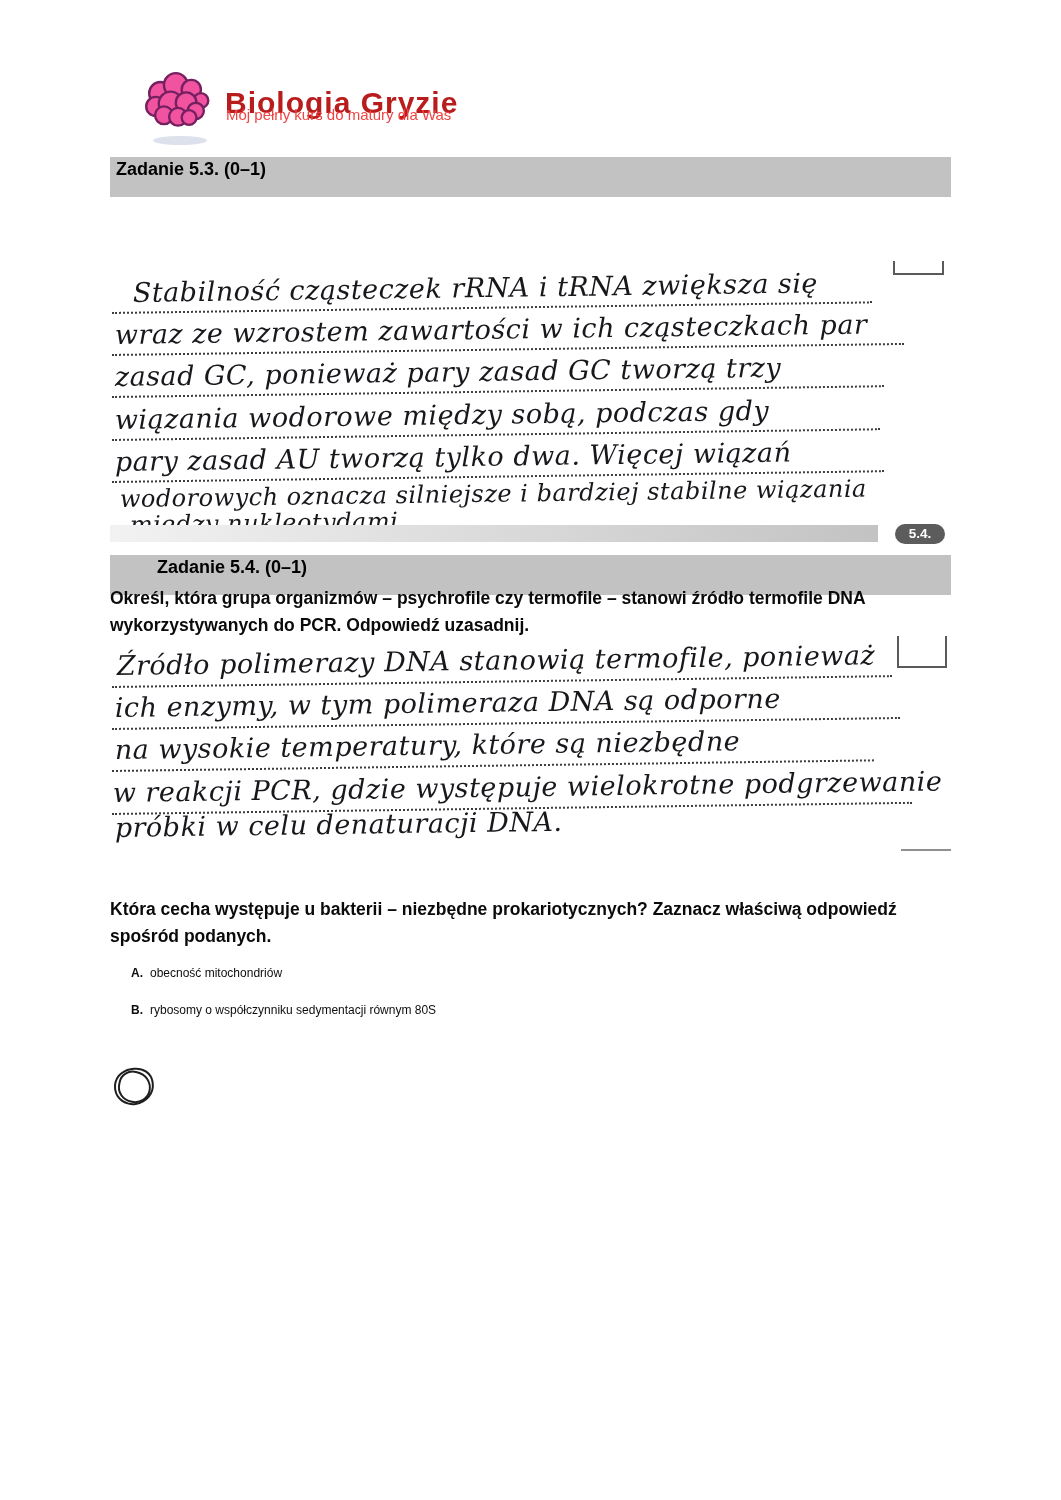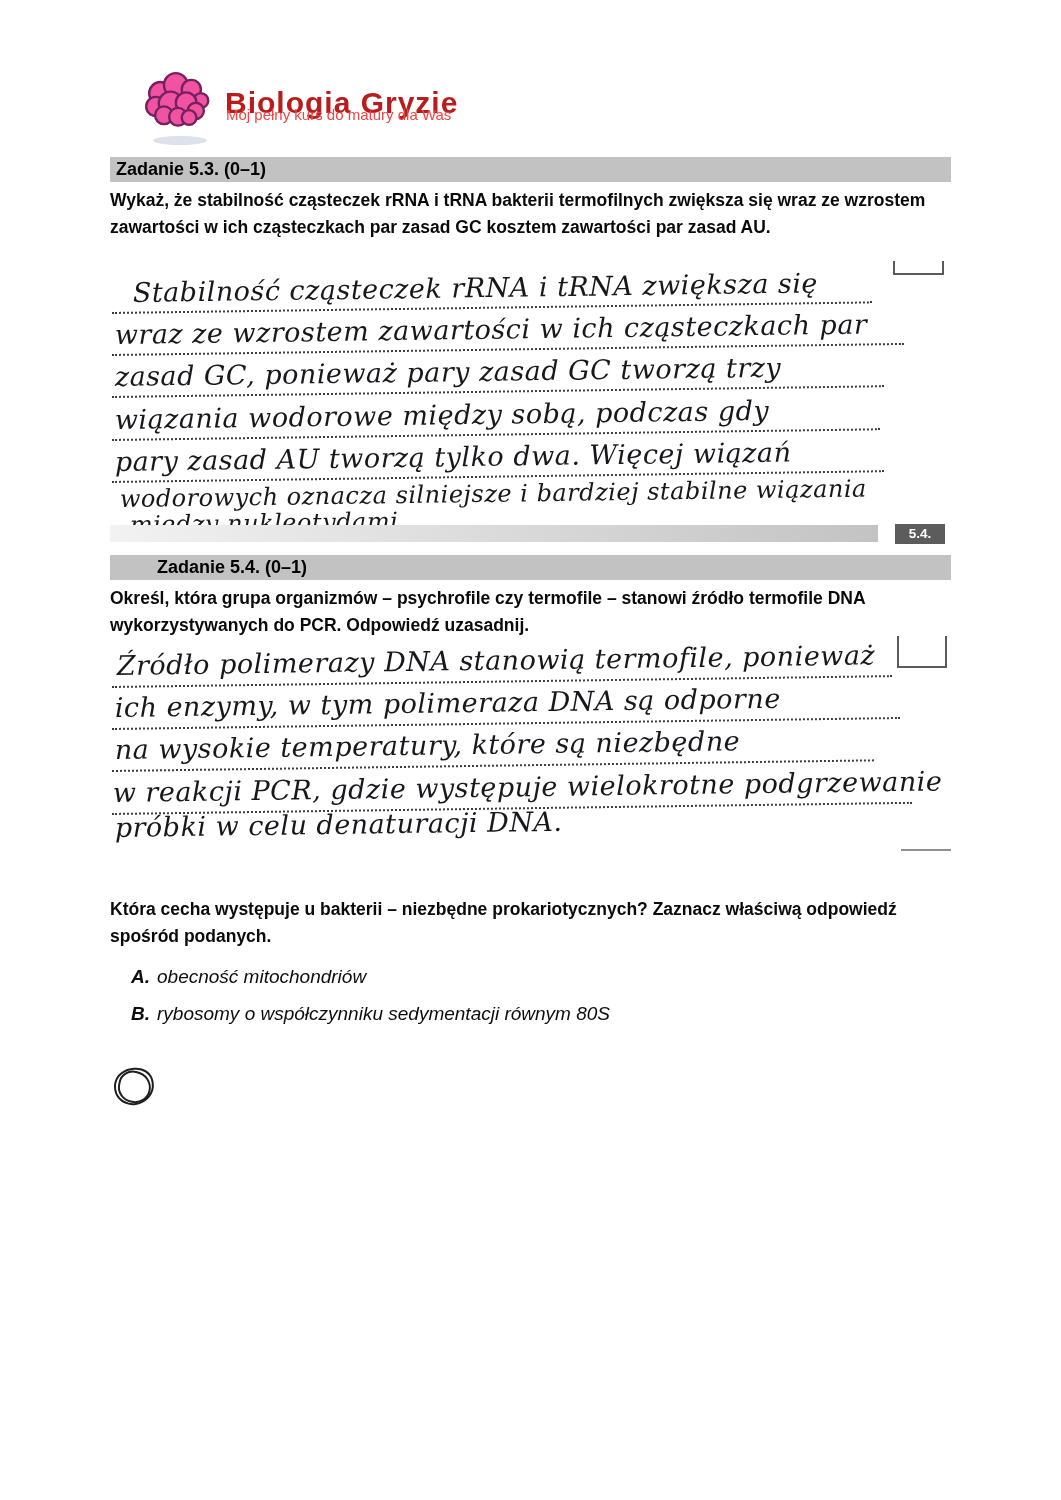--- a/index.html
+++ b/index.html
@@ -10,21 +10,21 @@
 
   
   .brand-logo { position:absolute; left:140px; top:68px; width:76px; height:68px; }
   .logo-shadow { position:absolute; left:153px; top:136px; width:54px; height:9px;
     border-radius:50%; background:#dde1ec; }
   .brand-title { position:absolute; left:225px; top:86px; font-size:30px; font-weight:bold;
     color:#b91c1c; letter-spacing:1px; }
   .brand-subtitle { position:absolute; left:226px; top:106px; font-size:15px; color:#ef4444;text-align:right; }
 
   
-  .sec-header { position:absolute; left:110px; width:841px; height:25px; background:#c2c2c2;
+  .sec-header { position:absolute; left:110px; width:841px; height:40px; background:#c2c2c2;
     font-size:18px; font-weight:bold; color:#000; line-height:25px; padding-left:6px;
     box-sizing:border-box; }
   #h53 { top:157px; } #h54 { top:555px;padding-left:47px; } #h55 { top:866px; }
 
   
   .question { position:absolute; left:110px; font-size:17.5px; font-weight:bold;
     color:#0a0a0a; line-height:26.5px; }
   #q53 { top:187px; width:848px; }
   #q54 { top:585px; width:800px; }
   #q55 { top:896px; width:848px; }
@@ -55,26 +55,26 @@
 
   
   .bracket { position:absolute; border:2px solid #5a5a5a; border-top:none; }
   #bracket53 { left:893px; top:261px; width:47px; height:12px; }
   #bracket54 { left:897px; top:636px; width:46px; height:30px; }
 
   .grad-bar { position:absolute; left:110px; top:525px; width:768px; height:17px;
     background:linear-gradient(to right,#f2f2f2,#c3c3c3); }
   .page-badge { position:absolute; left:895px; top:524px; width:50px; height:20px;
     background:#5c5c5c; color:#fff; font-size:13.5px; font-weight:bold; text-align:center;
-    line-height:20px; }
+    line-height:20px;border-radius:10px; }
   .end-line { position:absolute; left:901px; top:849px; width:50px; height:2px;
     background:#909090; }
 
   
-  .option { position:absolute; font-size:19px; color:#0d0d0d;font-style:italic; }
+  .option { position:absolute; font-size:12px; color:#0d0d0d; }
   .option .letter { font-weight:bold; margin-right:7px; }
   #optA { left:131px; top:966px; }
   #optB { left:131px; top:1003px; }
   #optC { left:131px; top:1040px; }
   #optD { left:127px; top:1077px; }
   .circle-d { position:absolute; border:2.5px solid #1e1e1e; border-radius:50% 46% 54% 50%; }
   #circleDouter { left:114px; top:1068px; width:36px; height:33px; transform:rotate(-8deg); }
   #circleDinner { left:118px; top:1071px; width:29px; height:28px; border-width:2px;
     border-radius:46% 54% 50% 50%; transform:rotate(12deg); }
 </style>
@@ -98,21 +98,20 @@
         <circle cx="50" cy="66" r="12"></circle>
         <circle cx="65" cy="67" r="10"></circle>
       </g>
     </svg>
   </div>
   <div class="logo-shadow"></div>
   <div class="brand-title">Biologia Gryzie</div>
   <div class="brand-subtitle">Mój pełny kurs do matury dla Was</div>
 
   <div class="sec-header" id="h53">Zadanie 5.3. (0–1)</div>
-  <div class="question" id="q53">Wykaż, że stabilność cząsteczek rRNA i tRNA bakterii termofilnych zwiększa się wraz ze wzrostem zawartości w ich cząsteczkach par zasad GC kosztem zawartości par zasad AU.</div>
   <div class="bracket" id="bracket53"></div>
 
   <div class="hw" id="a53l1">Stabilność cząsteczek rRNA i tRNA zwiększa się</div>
   <div class="dots" id="d53l1"></div>
   <div class="hw" id="a53l2">wraz ze wzrostem zawartości w ich cząsteczkach par</div>
   <div class="dots" id="d53l2"></div>
   <div class="hw" id="a53l3">zasad GC, ponieważ pary zasad GC tworzą trzy</div>
   <div class="dots" id="d53l3"></div>
   <div class="hw" id="a53l4">wiązania wodorowe między sobą, podczas gdy</div>
   <div class="dots" id="d53l4"></div>

